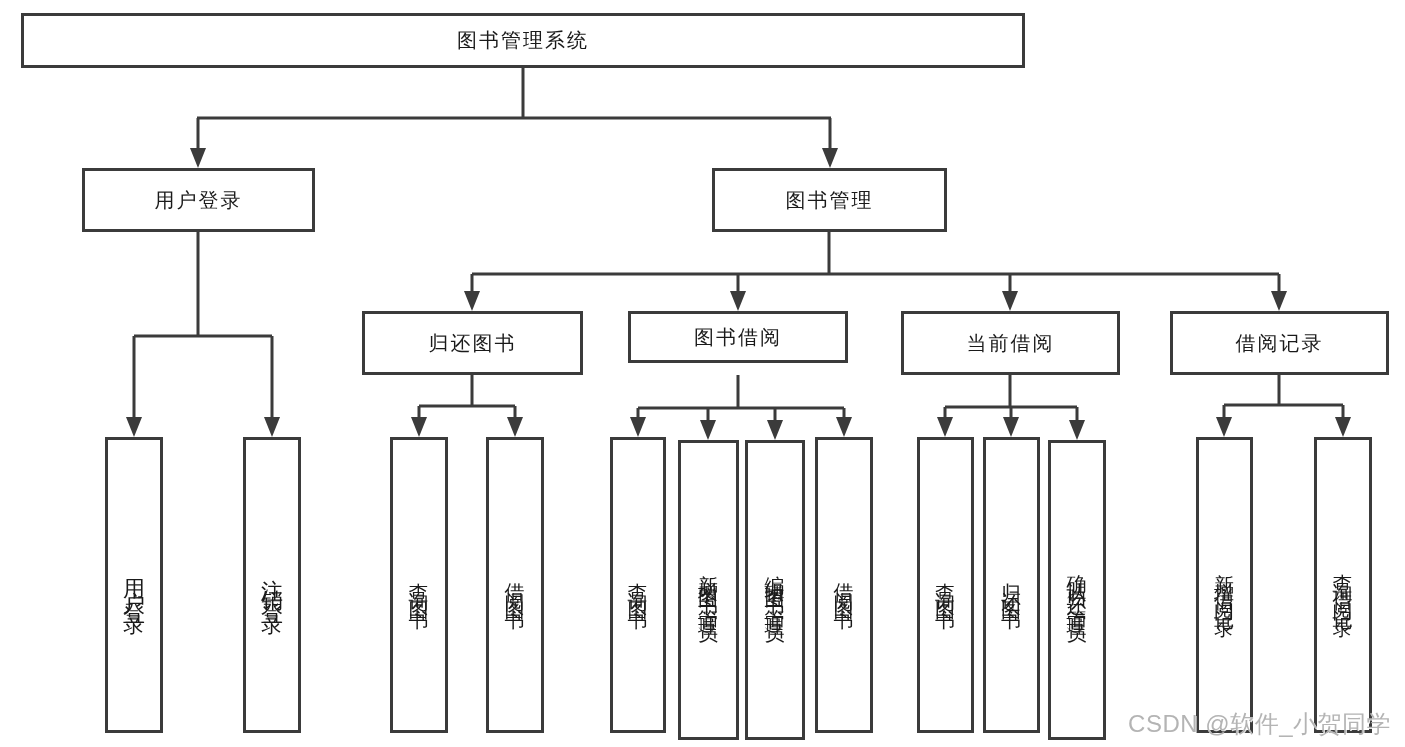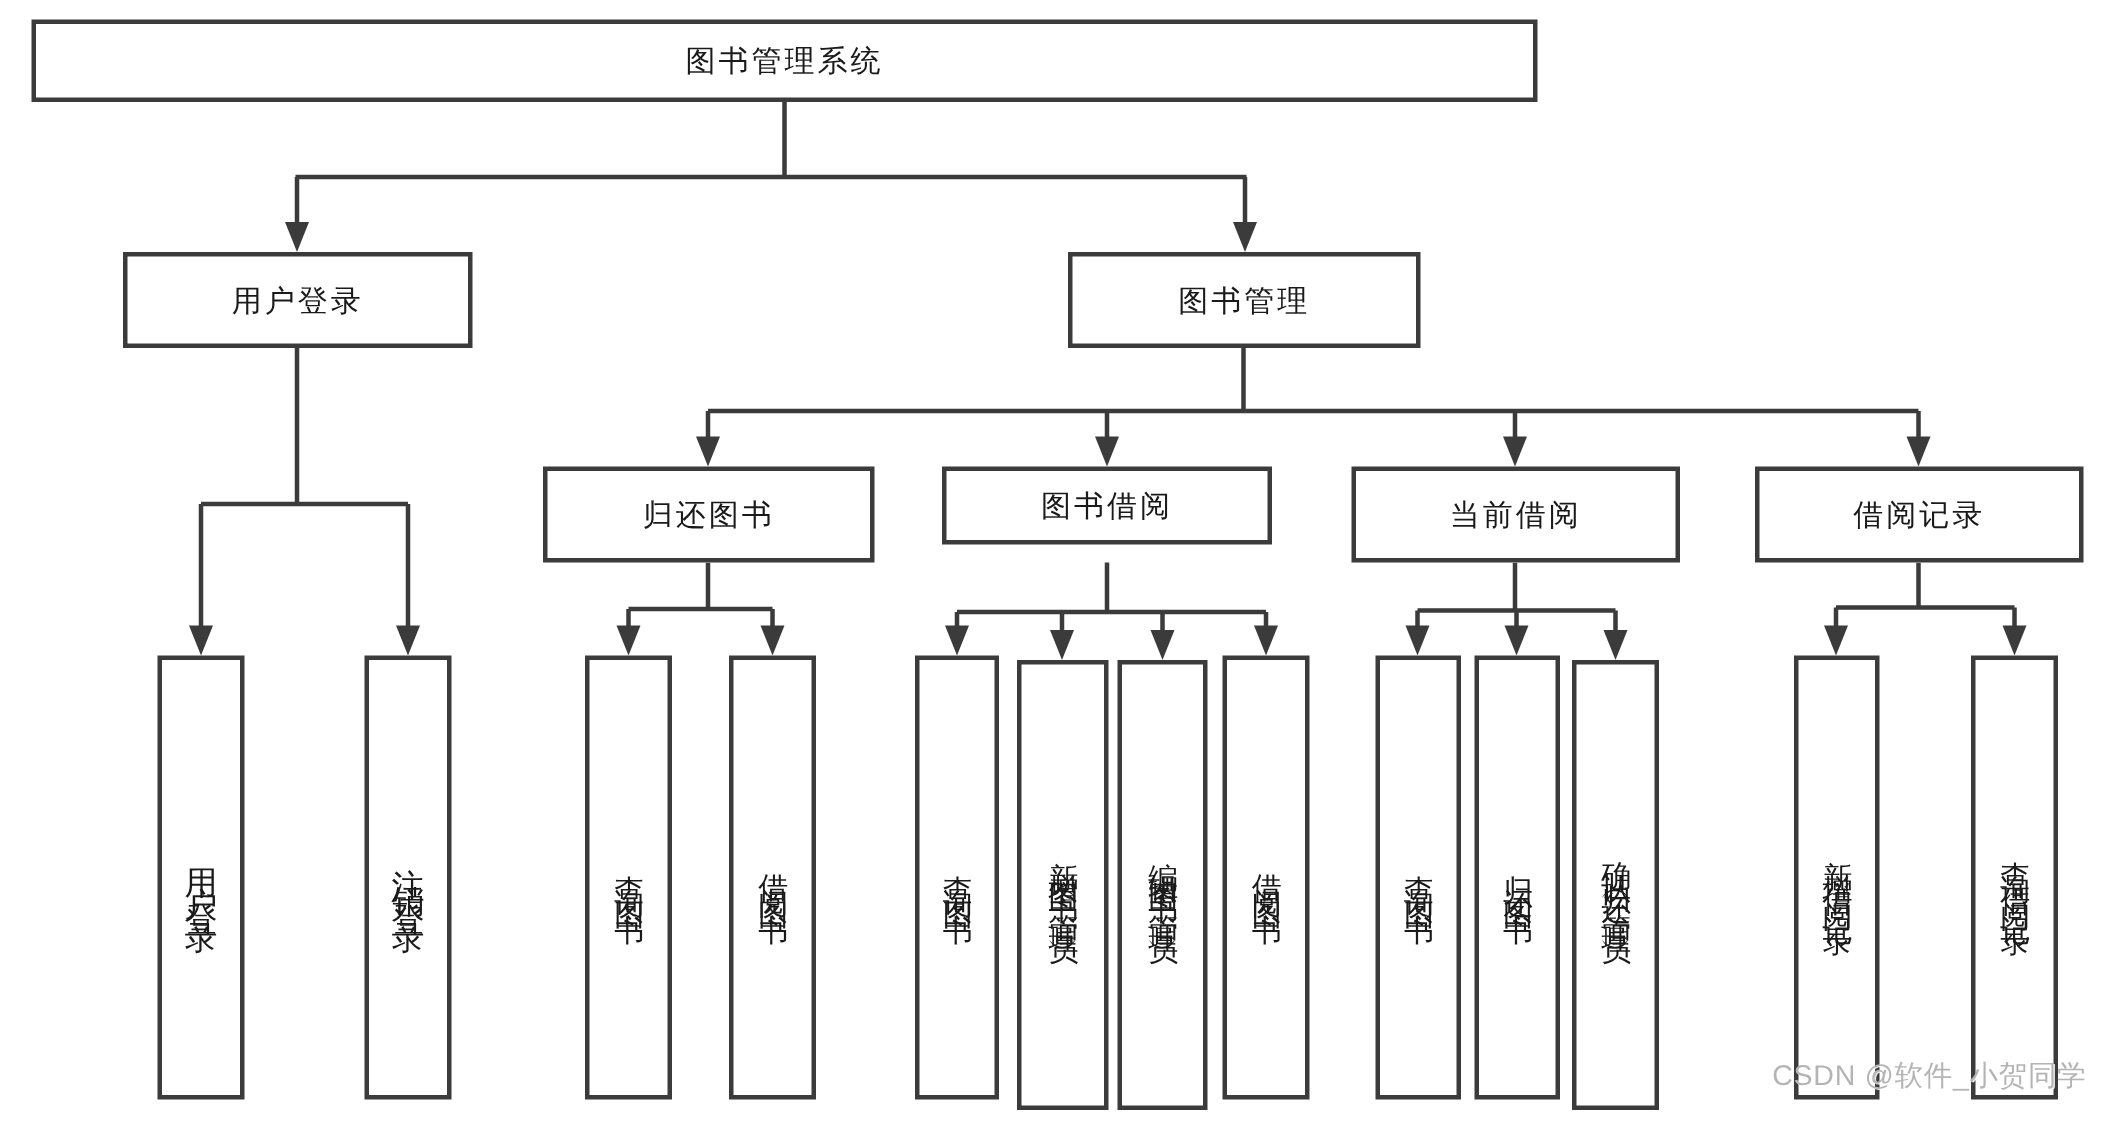--- a/index.html
+++ b/index.html
@@ -22,21 +22,21 @@
     color:var(--text);
   }
   .box.h span{font-size:20px;letter-spacing:2px;white-space:nowrap;}
   .box.v span{
     writing-mode:vertical-rl;text-orientation:mixed;
     font-size:20px;letter-spacing:9px;line-height:1;white-space:nowrap;
   }
   .box.v.big span{font-size:22px;letter-spacing:12px;}
   .box.v.long span{letter-spacing:7px;}
   .watermark{
-    position:absolute;right:14px;bottom:17px;font-size:19px;color:var(--wm);
+    position:absolute;right:14px;bottom:7px;font-size:24px;color:var(--wm);
     letter-spacing:.5px;text-shadow:1px 1px 0 rgba(255,255,255,.85);
     white-space:nowrap;
   }
 </style>
 </head>
 <body>
 
 <div class="stage">
 
   <svg class="connectors" width="1405" height="747" viewBox="0 0 1405 747">

